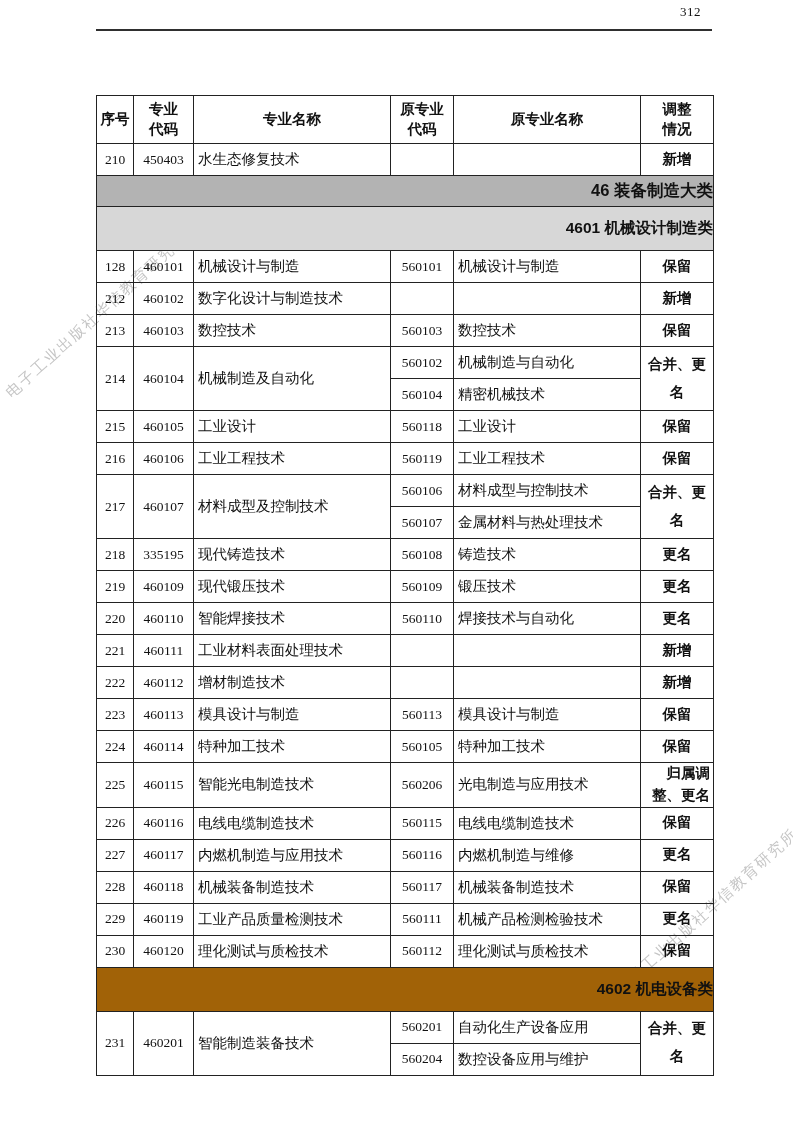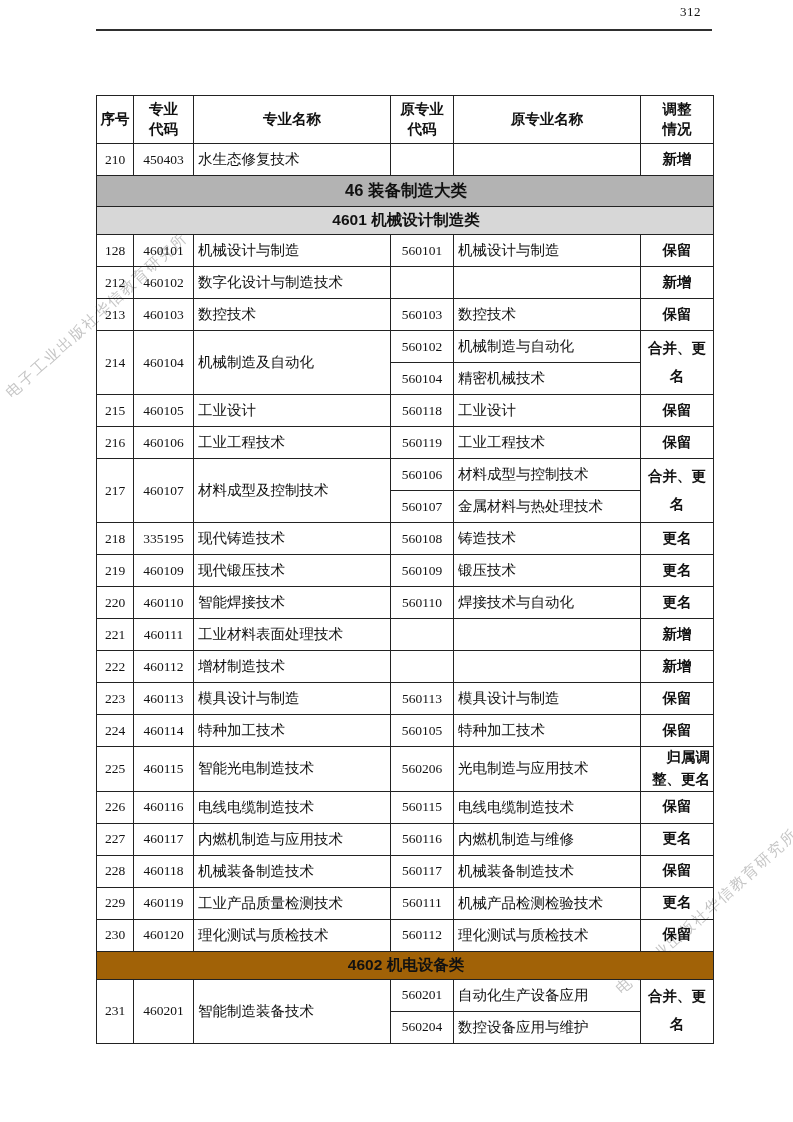--- a/index.html
+++ b/index.html
@@ -48,26 +48,26 @@
   tbody tr { height:32px; }
   tbody tr.tall { height:44px; }
   td { font-size:14.5px; }
   td.c { text-align:center; }
   td.l { text-align:left; padding-left:4px; }
   td.code { font-size:13.5px; font-family:"Liberation Serif","DejaVu Serif",serif; }
   td.adj { line-height:1.9; padding:0 3px;font-weight:bold; }
   tr.tall td.adj { line-height:1.5;text-align:right; }
   tr.section { font-family:"Liberation Sans","DejaVu Sans",sans-serif; }
   tr.section td {
-    font-weight:bold; text-align:center; padding-left:2px;
+    font-weight:bold; text-align:right; padding-left:2px;
     font-family:"Liberation Sans","DejaVu Sans",sans-serif;
   }
   tr.section.l1 { height:31px; }
   tr.section.l1 td { font-size:16.5px; }
-  tr.section.l2 { height:28px; }
+  tr.section.l2 { height:44px; }
   tr.section.l2 td { font-size:15.5px; }
 </style>
 </head>
 <body>
 
 <div class="page-number">312</div>
 <div class="top-rule"></div>
 
 <div class="watermark wm1" style="color: rgb(197, 197, 197);">电子工业出版社华信教育研究所</div>
 <div class="watermark wm2" style="color: rgb(197, 197, 197);">电子工业出版社华信教育研究所</div>

